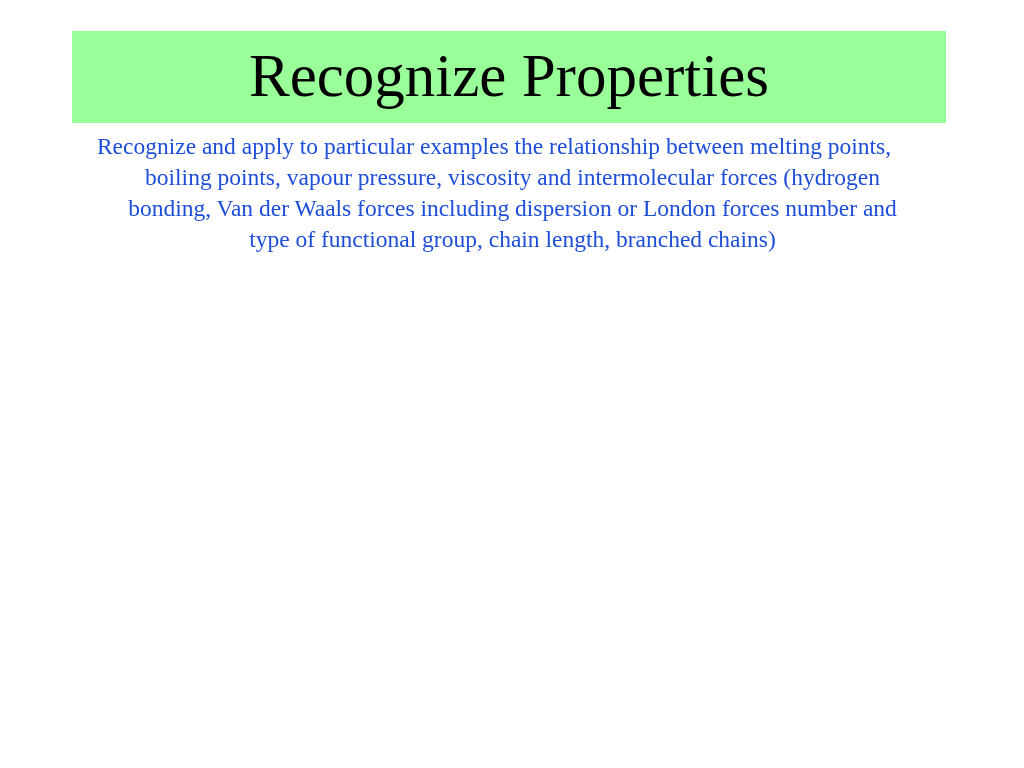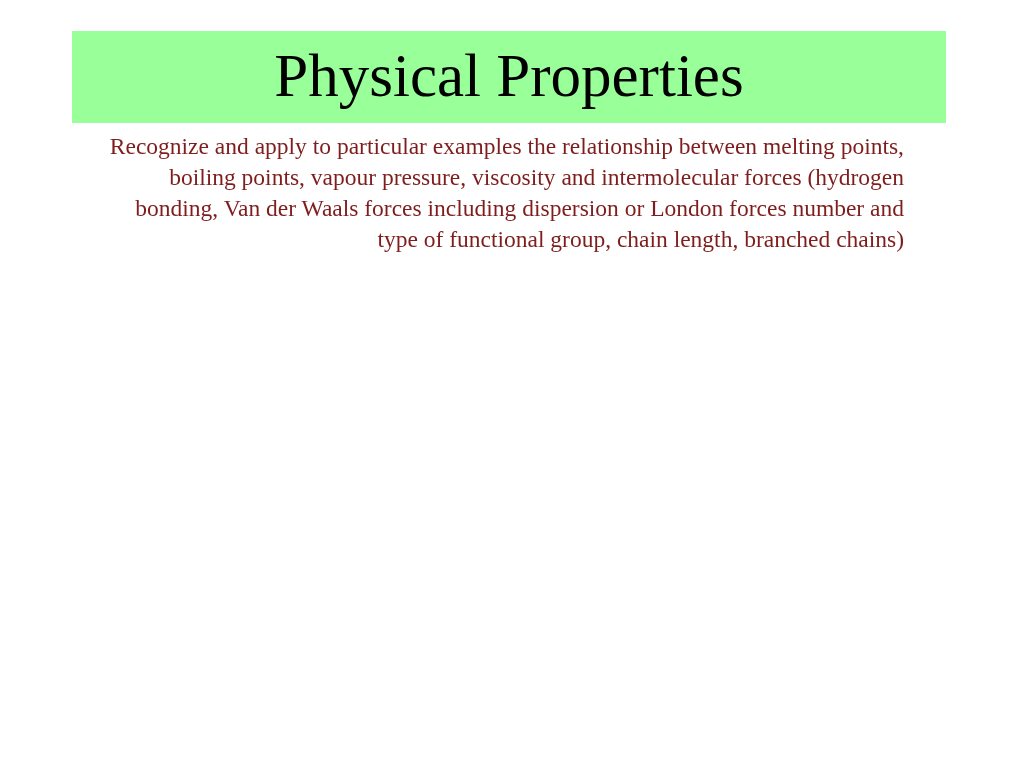--- a/index.html
+++ b/index.html
@@ -61,33 +61,33 @@
     top: 131px;
     width: 820px;
   }
 
   #body-paragraph {
     margin: 0;
     padding: 0;
     font-family: "Liberation Serif", "DejaVu Serif", serif;
     font-size: 23.5px;
     line-height: 31px;
-    color: #7f1d1d;
-    text-align: right;
+    color: #1d4ed8;
+    text-align: center;
     text-indent: 0;
     padding-left: 37px;
     text-indent: -37px;
   }
 </style>
 </head>
 <body>
 
 <div id="slide">
 
   <div id="title-banner">
-    <h1 id="slide-title">Physical Properties</h1>
+    <h1 id="slide-title">Recognize Properties</h1>
   </div>
 
   <div id="body-block">
     <p id="body-paragraph">Recognize and apply to particular examples the relationship between melting points, boiling points, vapour pressure, viscosity and intermolecular forces (hydrogen bonding, Van der Waals forces including dispersion or London forces number and type of functional group, chain length, branched chains)</p>
   </div>
 
 </div>
 
 </body></html>

